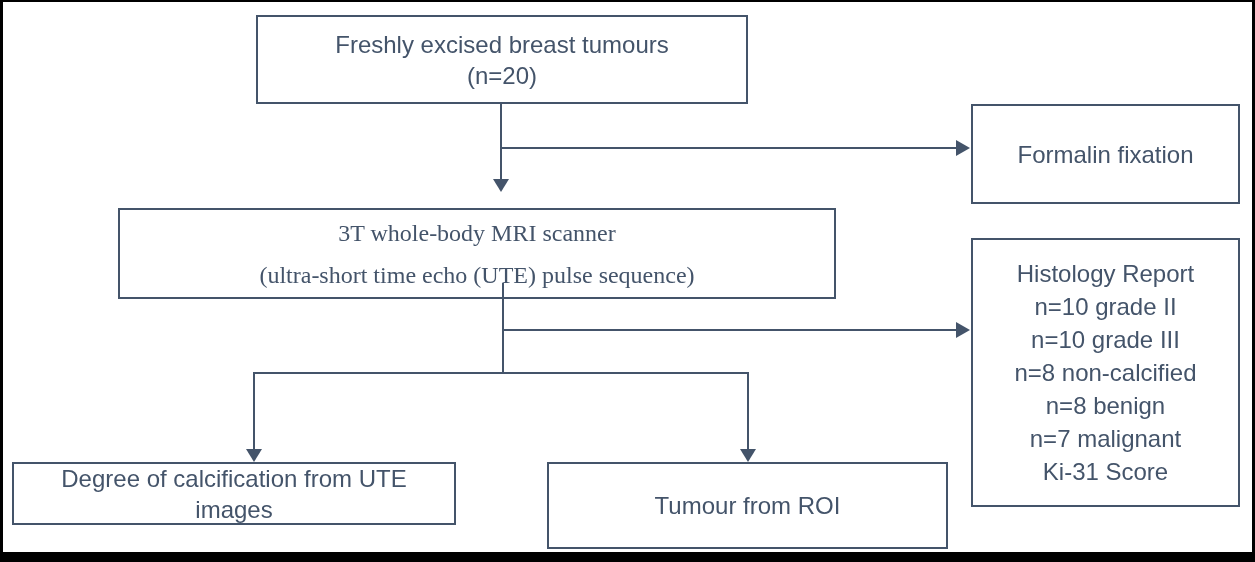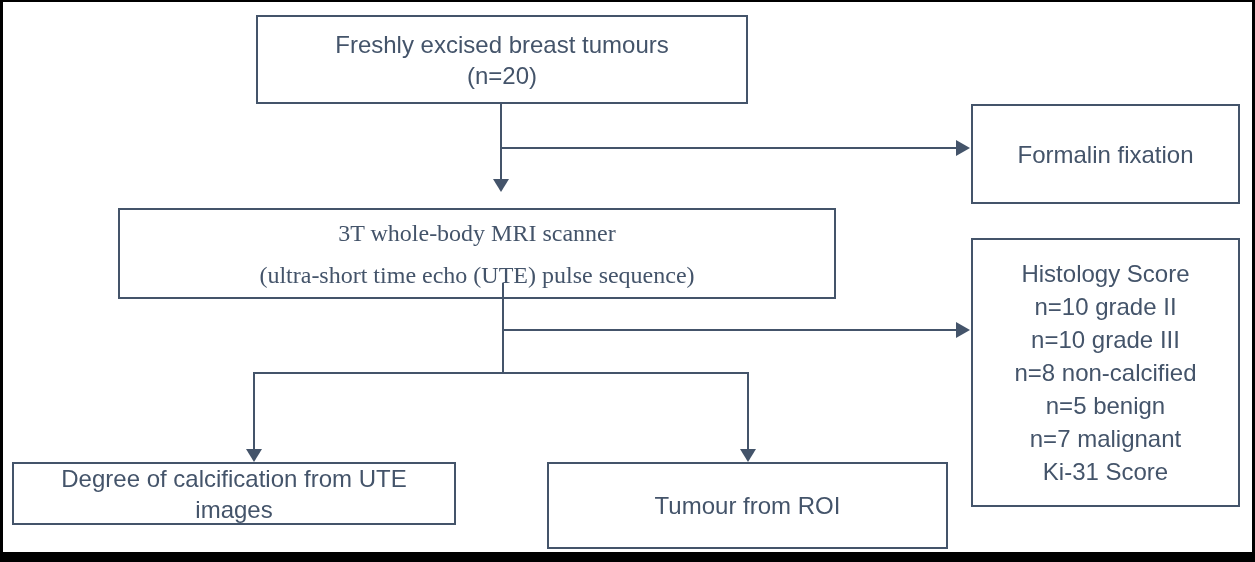--- a/index.html
+++ b/index.html
@@ -82,25 +82,25 @@
   <div class="node node-formalin">
     <div>Formalin fixation</div>
   </div>
 
   <div class="node node-mri">
     <div>3T whole-body MRI scanner</div>
     <div>(ultra-short time echo (UTE) pulse sequence)</div>
   </div>
 
   <div class="node node-histology">
-    <div>Histology Score</div>
+    <div>Histology Report</div>
     <div>n=10 grade II</div>
     <div>n=10 grade III</div>
     <div>n=8 non-calcified</div>
-    <div>n=5 benign</div>
+    <div>n=8 benign</div>
     <div>n=7 malignant</div>
     <div>Ki-31 Score</div>
   </div>
 
   <div class="node node-calc">
     <div>Degree of calcification from UTE</div>
     <div>images</div>
   </div>
 
   <div class="node node-size">

